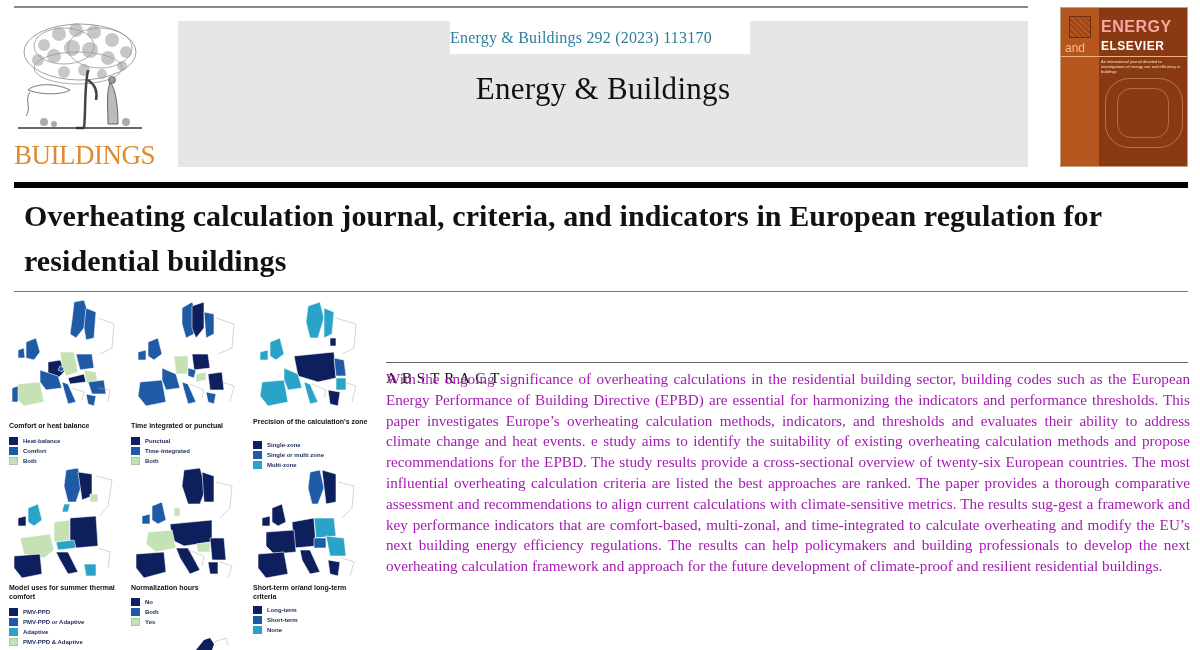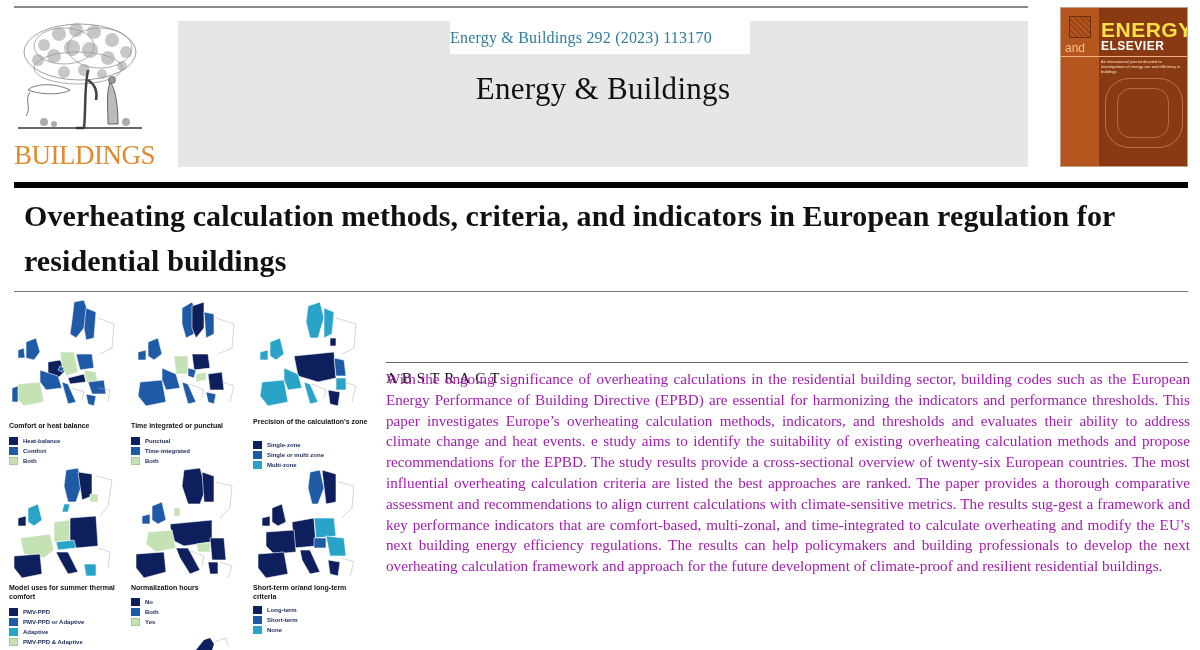--- a/index.html
+++ b/index.html
@@ -18,21 +18,21 @@
     .citation-box { position: absolute; left: 272px; top: 0; width: 300px; height: 33px; background: #ffffff; display: flex; align-items: center; justify-content: flex-start; }
     .citation { font-family: "Liberation Serif", serif; font-size: 16px; color: #2e7d9a; letter-spacing: 0.2px; }
     .journal-name { position: absolute; left: 0; width: 850px; top: 50px; text-align: center; font-family: "Liberation Serif", serif; font-size: 31px; color: #111; letter-spacing: 0.3px; }
     .homepage { position: absolute; left: 0; width: 850px; top: 125px; text-align: center; font-family: "DejaVu Sans", sans-serif; font-size: 16px; color: #111; }
     .homepage a { color: #2b8bbf; text-decoration: none; }
 
     
     .cover { position: absolute; left: 1060px; top: 7px; width: 128px; height: 160px; background: #8a3a12; overflow: hidden; border: 1px solid #c0a080; }
     .cover-left { position: absolute; left: 0; top: 0; width: 38px; height: 160px; background: #b5561e; }
     .cover-eltree { position: absolute; left: 8px; top: 8px; width: 22px; height: 22px; border: 1px solid #6b3010; background: repeating-linear-gradient(45deg, #9d4516 0 2px, #b5561e 2px 4px); }
-    .cover-energy { position: absolute; left: 40px; top: 10px; font-family: "Liberation Sans", sans-serif; font-weight: bold; font-size: 21px; color: #fde047; letter-spacing: 0.5px; }
+    .cover-energy { position: absolute; left: 40px; top: 10px; font-family: "Liberation Sans", sans-serif; font-weight: bold; font-size: 16px; color: #fca5a5; letter-spacing: 0.5px; }
     .cover-and { position: absolute; left: 4px; top: 33px; font-family: "Liberation Sans", sans-serif; font-size: 12px; color: #f7c08a; }
     .cover-buildings { position: absolute; left: 40px; top: 31px; font-family: "Liberation Sans", sans-serif; font-weight: bold; font-size: 12px; color: #ffffff; letter-spacing: 0.5px; }
     .cover-rule { position: absolute; left: 0; top: 48px; width: 128px; height: 1px; background: #f0b080; }
     .cover-tag { position: absolute; left: 40px; top: 51px; width: 84px; font-family: "Liberation Sans", sans-serif; font-size: 4px; line-height: 5px; color: #ffe0c0; }
     .cover-graphic { position: absolute; left: 44px; top: 70px; width: 78px; height: 70px; border: 1px solid rgba(255,200,150,0.4); border-radius: 24px; }
     .cover-graphic2 { position: absolute; left: 56px; top: 80px; width: 52px; height: 50px; border: 1px solid rgba(255,200,150,0.35); border-radius: 14px; }
 
     .thick-rule { position: absolute; left: 14px; top: 182px; width: 1174px; height: 6px; background: #000; }
 
     .title { position: absolute; left: 24px; top: 193px; width: 1170px; font-family: "Liberation Serif", serif; font-size: 30px; line-height: 45px; color: #111; letter-spacing: 0.1px; }
@@ -113,21 +113,21 @@
   <div class="cover-and">and</div>
   <div class="cover-buildings">ELSEVIER</div>
   <div class="cover-rule"></div>
   <div class="cover-tag">An international journal devoted to investigations of energy use and efficiency in buildings</div>
   <div class="cover-graphic"></div>
   <div class="cover-graphic2"></div>
 </div>
 
 <div class="thick-rule"></div>
 
-<h1 class="title">Overheating calculation methods, criteria, and indicators in European regulation for residential buildings</h1>
+<h1 class="title">Overheating calculation journal, criteria, and indicators in European regulation for residential buildings</h1>
 
 <div class="title-rule"></div>
 
 <div class="ga">
 
   <div class="panel" style="left:0;top:0;">
     <svg class="map" viewBox="0 0 116 114">
       <g stroke="#fff" stroke-width="0.6">
         <path d="M70 4 L80 2 L84 14 L80 30 L72 40 L66 36 L68 22 Z" fill="#1f5aa6"></path>
         <path d="M82 10 L92 14 L90 40 L82 42 L80 30 Z" fill="#1f5aa6"></path>

